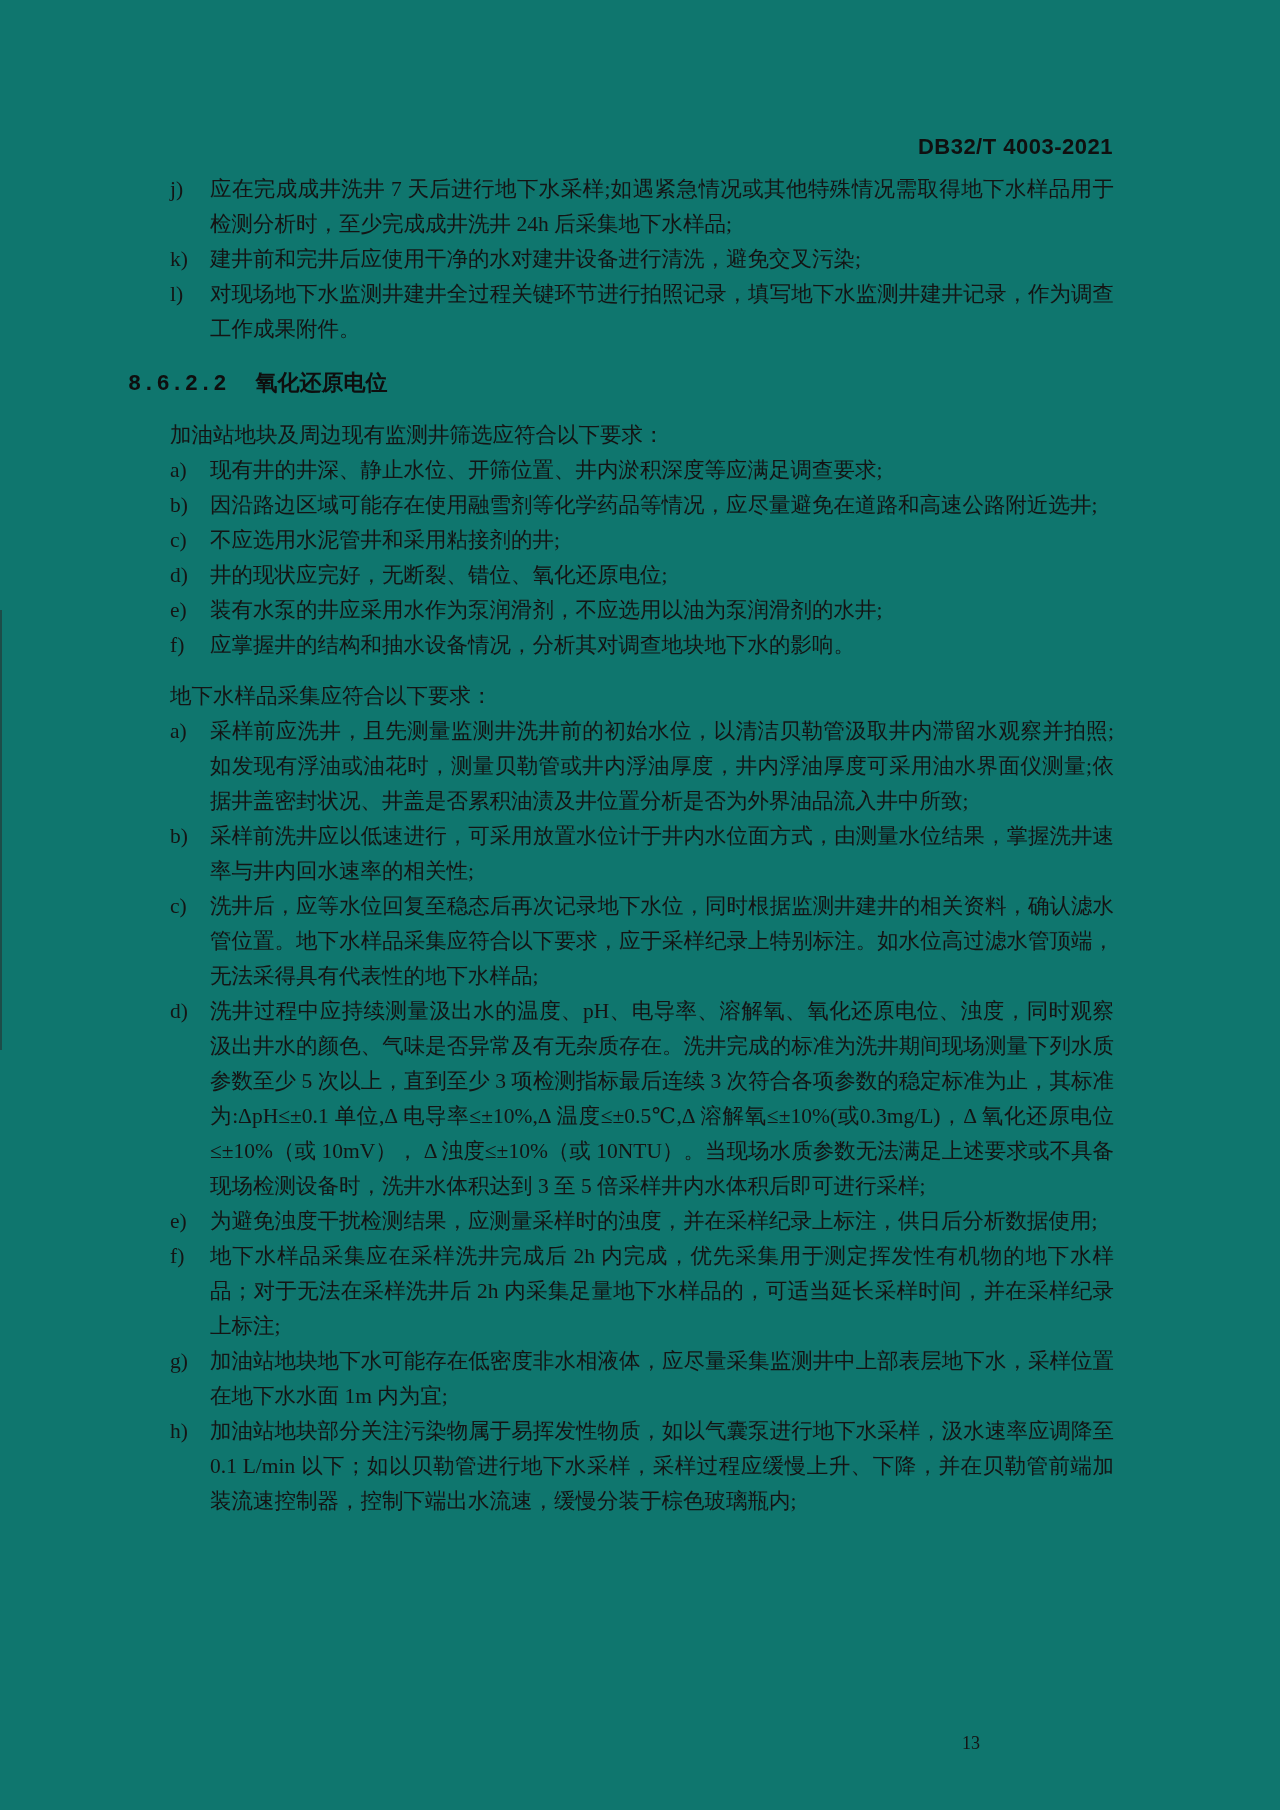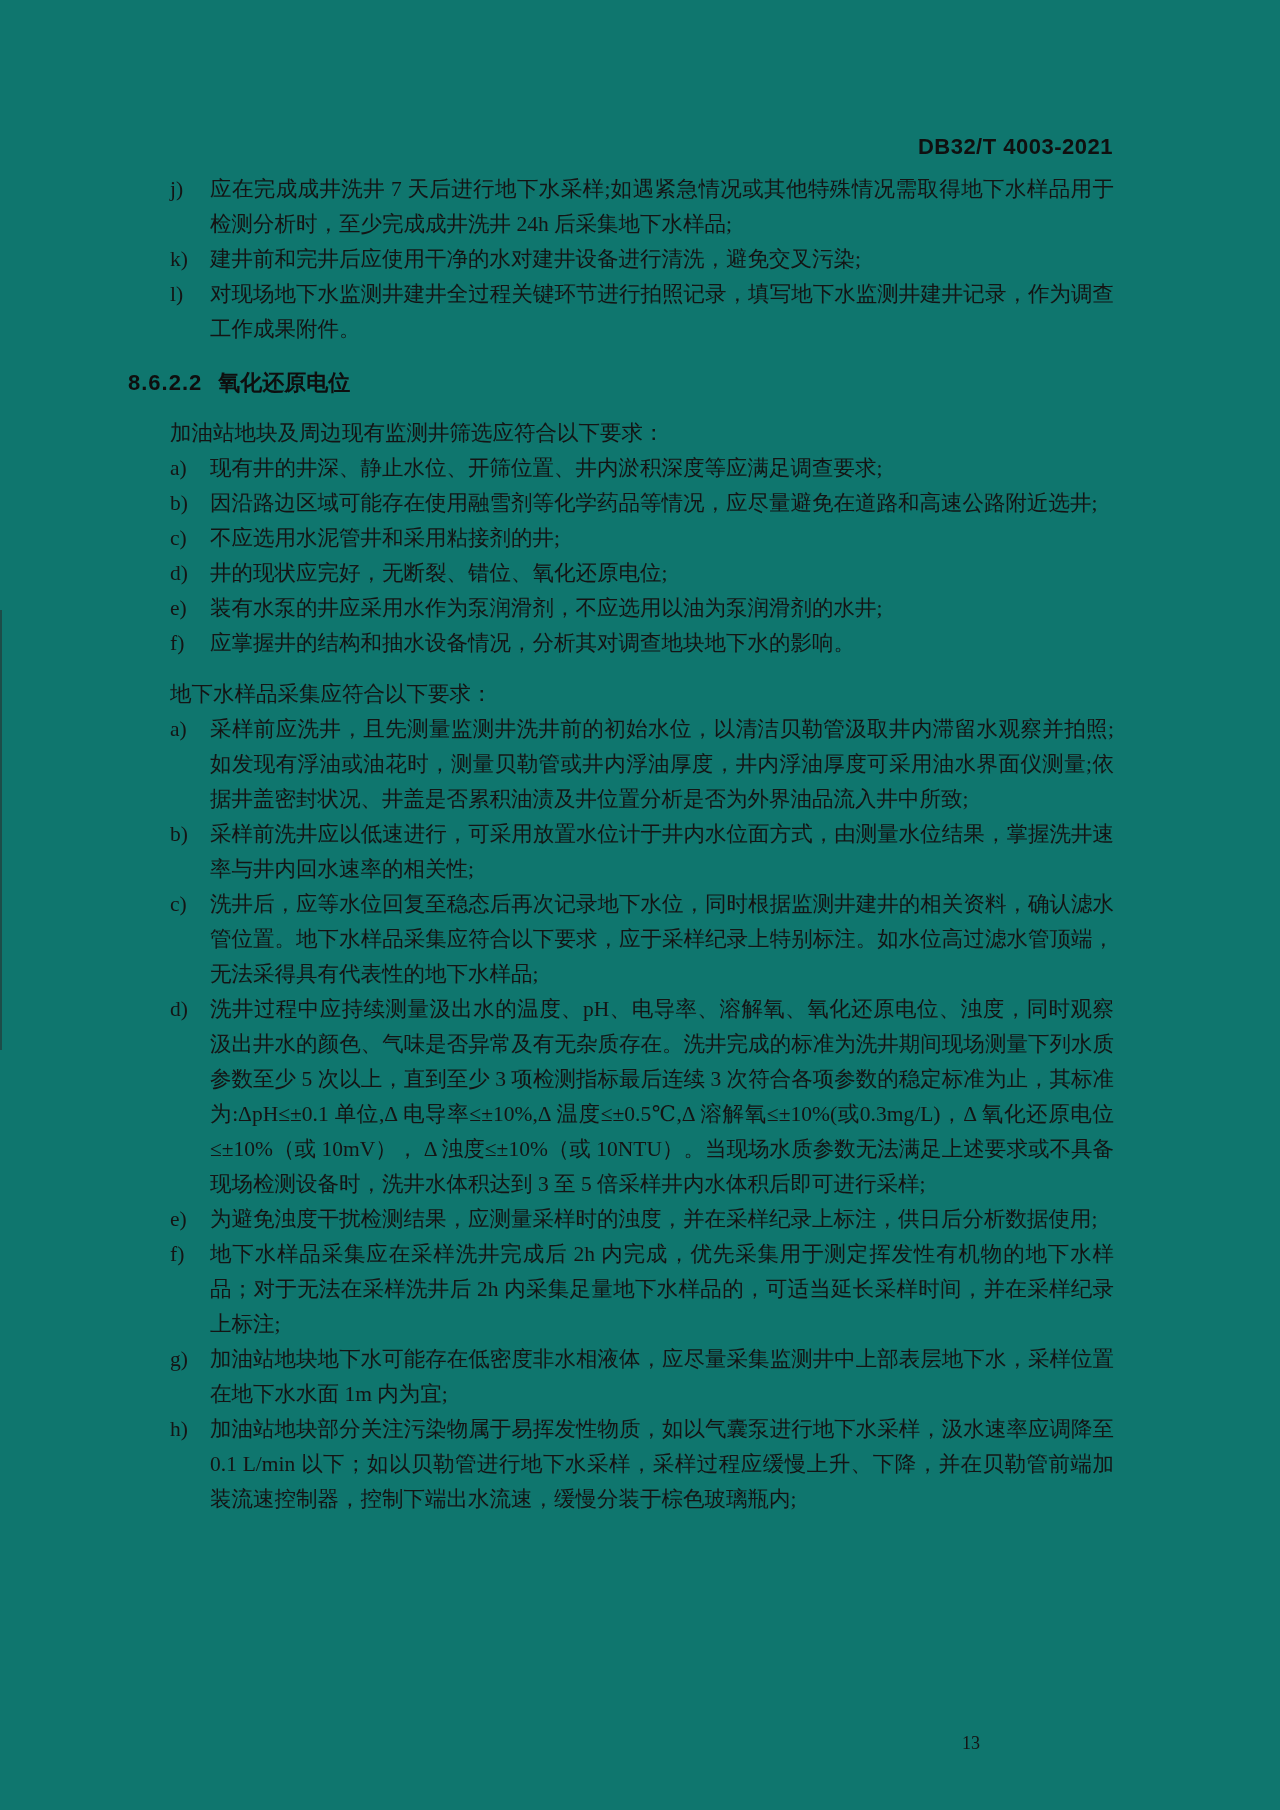--- a/index.html
+++ b/index.html
@@ -60,22 +60,23 @@
     text-align: justify;
   }
   .heading {
     margin: 18px 0 14px 0;
     font-family: "Liberation Sans", "DejaVu Sans", sans-serif;
     font-weight: 700;
     font-size: 22px;
     color: #0e0e0e;
   }
   .heading .h-num {
-    margin-right: 16px;
+    margin-right: 28px;
     letter-spacing: 1px;
+    font-family: Liberation Mono, monospace;
   }
   .intro {
     margin: 16px 0 0 42px;
     padding: 0;
     text-align: justify;
   }
   .page-number {
     position: absolute;
     top: 1686px;
     right: 300px;

